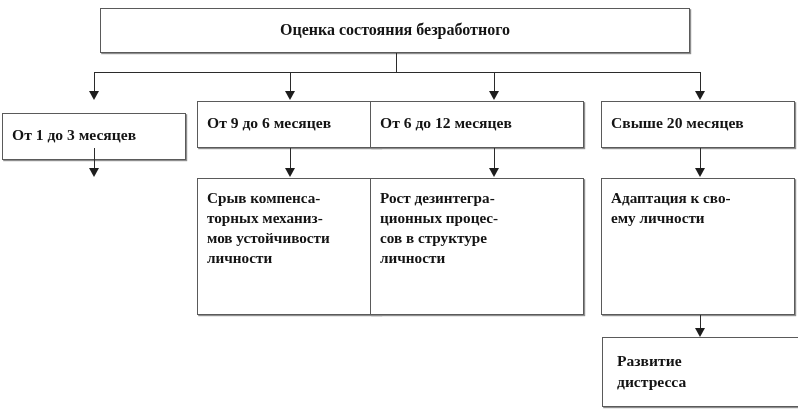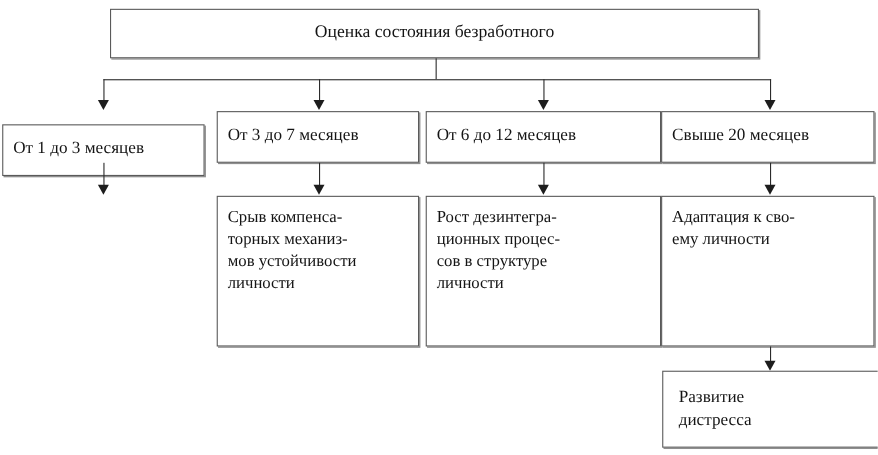--- a/index.html
+++ b/index.html
@@ -11,20 +11,21 @@
   body {
     font-family: "Liberation Serif", "DejaVu Serif", serif;
     color: #1a1a1a;
   }
   #diagram {
     position: relative;
     width: 798px;
     height: 414px;
     background: #ffffff;
     overflow: hidden;
+    font-weight: bold;
   }
   .box {
     position: absolute;
     box-sizing: border-box;
     background: #ffffff;
     border: 1.6px solid #5a5a5a;
     box-shadow: 1.2px 1.2px 0 0 #8e8e8e;
   }
   .box .txt {
     display: block;
@@ -60,21 +61,21 @@
     height: 137px;
   }
   .desc-box .txt {
     padding: 9px 6px 0 9px;
     font-size: 15.2px;
     line-height: 1.32;
   }
   
   .col-0 { left: 2px;   width: 184px; margin-top: 12px; }
   .col-1 { left: 197px; width: 184px; }
-  .col-2 { left: 387px; width: 214px; }
+  .col-2 { left: 370px; width: 214px; }
   .col-3 { left: 601px; width: 194px; }
 
   
   #final-box {
     left: 602px;
     top: 337px;
     width: 226px;
     height: 70px;
   }
   #final-box .txt {
@@ -123,21 +124,21 @@
   <div class="vline" style="left:494px; top:72px; height:20px;"></div>
   <div class="arrowhead" style="left:489px; top:91px;"></div>
 
   <div class="vline" style="left:700px; top:72px; height:20px;"></div>
   <div class="arrowhead" style="left:695px; top:91px;"></div>
 
   <div class="box period-box col-0">
     <span class="txt">От 1 до 3 месяцев</span>
   </div>
   <div class="box period-box col-1">
-    <span class="txt">От 3 до 7 месяцев</span>
+    <span class="txt">От 9 до 6 месяцев</span>
   </div>
   <div class="box period-box col-2">
     <span class="txt">От 6 до 12 месяцев</span>
   </div>
   <div class="box period-box col-3">
     <span class="txt">Свыше 20 месяцев</span>
   </div>
 
   <div class="vline" style="left:94px; top:148px; height:21px;"></div>
   <div class="arrowhead" style="left:89px; top:168px;"></div>

